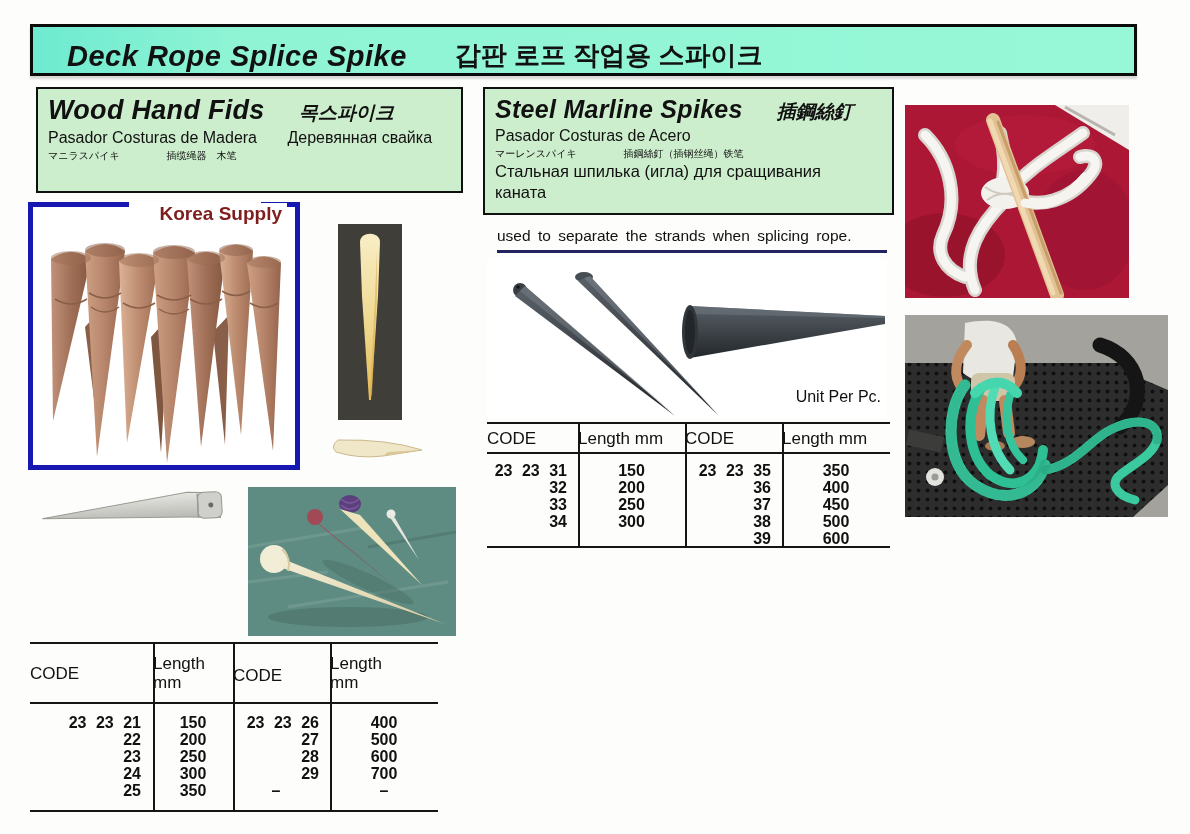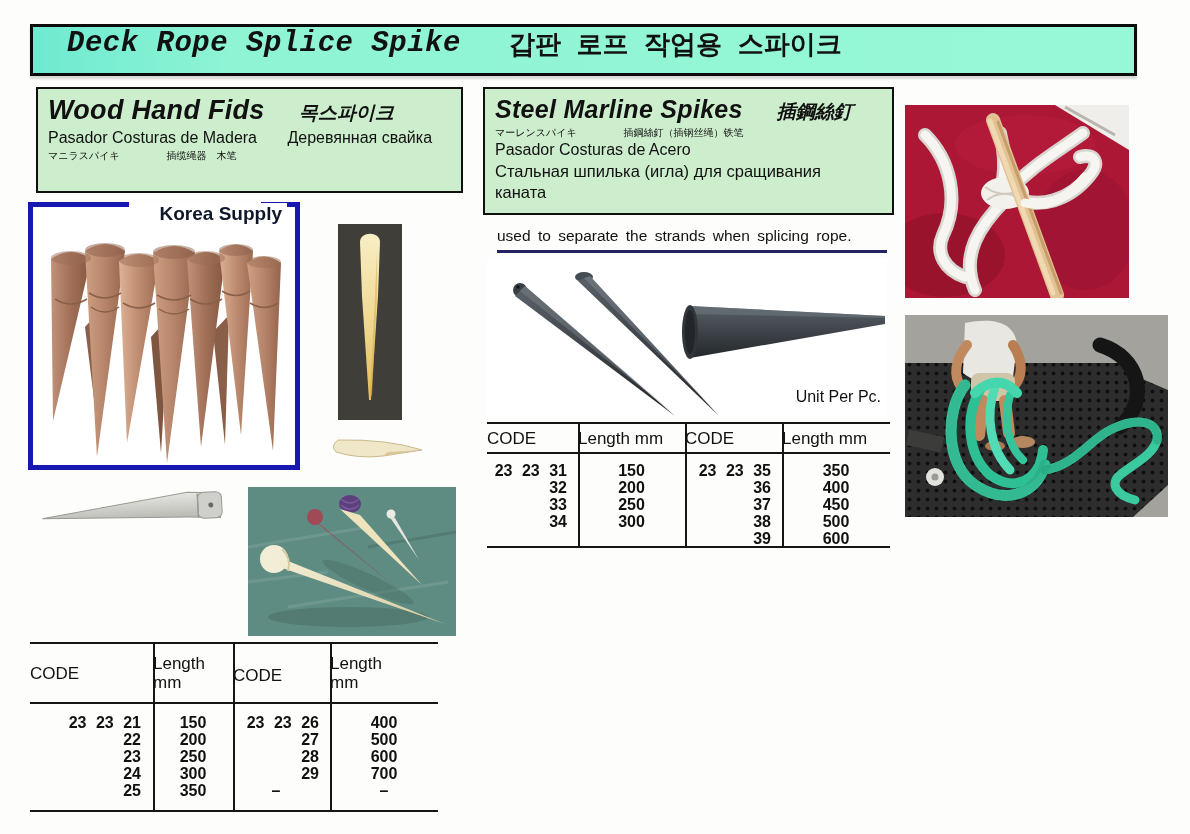--- a/index.html
+++ b/index.html
@@ -1,21 +1,21 @@
 <!DOCTYPE html>
 <html><head>
 <meta charset="utf-8">
 <style>
   html,body{margin:0;padding:0;background:#f4f4f2;}
   .canvas{position:relative;width:1190px;height:834px;background:#fdfdfb;overflow:hidden;
           font-family:"Liberation Sans",sans-serif;color:#111;}
   
   .title-bar{position:absolute;left:30px;top:24px;width:1101px;height:46px;
              border:3px solid #0b0b0b;background:linear-gradient(90deg,#6eead0 0%,#8ef4d4 18%,#97f8d7 100%);
-             display:flex;align-items:flex-start;box-shadow:0 3px 2px rgba(0,0,0,.15);font-family:Liberation Mono, monospace;}
+             display:flex;align-items:flex-end;box-shadow:0 3px 2px rgba(0,0,0,.15);}
   .title-en{font-style:italic;font-weight:bold;font-size:29px;margin-left:34px;letter-spacing:.5px;}
   .title-ko{font-weight:bold;font-size:26px;margin-left:48px;}
   
   .sec-box{position:absolute;background:#cdeecd;border:2px solid #101010;box-sizing:border-box;
            padding:4px 10px 0 10px;line-height:1.15;}
   .wood-box{left:36px;top:87px;width:427px;height:106px;}
   .steel-box{left:483px;top:87px;width:411px;height:128px;}
   .sec-l1{display:flex;align-items:baseline;margin-top:2px;}
   .sec-title{font-style:italic;font-weight:bold;font-size:27px;letter-spacing:.3px;}
   .sec-title.small{font-size:25px;}
@@ -23,21 +23,21 @@
   .sec-row{font-size:16px;margin-top:3px;}
   .sec-row .gap{margin-left:26px;}
   .sec-row.cjk{font-size:10px;}
   .sec-row.cjk .gap{margin-left:44px;}
   .sec-row.ru{font-size:16.5px;margin-top:2px;}
   
   .korea-box{position:absolute;left:28px;top:202px;width:272px;height:268px;
              border:5px solid #1717b2;box-sizing:border-box;background:#fff;}
   .korea-gap{position:absolute;top:-5px;left:96px;width:132px;height:6px;background:#fff;}
   .korea-label{position:absolute;top:-4px;right:8px;background:#fff;padding:0 5px 2px 5px;
-               font-weight:bold;font-size:19px;color:#0f172a;}
+               font-weight:bold;font-size:19px;color:#7f1d1d;}
   .photo{position:absolute;}
   .photo svg{display:block;width:100%;height:100%;}
   
   .usage-note{position:absolute;left:497px;top:227px;width:392px;font-size:15.5px;word-spacing:3px;}
   .usage-underline{position:absolute;left:497px;top:250px;width:390px;height:3px;background:#23235f;}
   .unit-label{position:absolute;left:781px;top:388px;width:100px;font-size:16px;text-align:right;}
   
   .ctable{position:absolute;}
   .ctable .hline{position:absolute;left:0;right:0;height:2px;background:#151515;}
   .ctable .vline{position:absolute;top:0;width:2px;background:#151515;}
@@ -92,25 +92,25 @@
       <span>マニラスパイキ</span>
       <span class="gap">插缆绳器　木笔</span>
     </div>
   </div>
 
   <div class="sec-box steel-box">
     <div class="sec-l1">
       <span class="sec-title small">Steel Marline Spikes</span>
       <span class="sec-title-ko">插鋼絲釘</span>
     </div>
+    <div class="sec-row">Pasador Costuras de Acero</div>
     <div class="sec-row cjk">
       <span>マーレンスパイキ</span>
       <span class="gap">插鋼絲釘（插钢丝绳）铁笔</span>
     </div>
-    <div class="sec-row">Pasador Costuras de Acero</div>
     <div class="sec-row ru">Стальная шпилька (игла) для сращивания</div>
     <div class="sec-row ru">каната</div>
   </div>
 
   <div class="korea-box">
     <div class="korea-gap"></div>
     <div class="photo" style="left:0;top:0;width:262px;height:258px;">
       <svg viewBox="0 0 262 258" preserveAspectRatio="none">
         <defs>
           <linearGradient id="w1" x1="0" y1="0" x2="1" y2="0">

